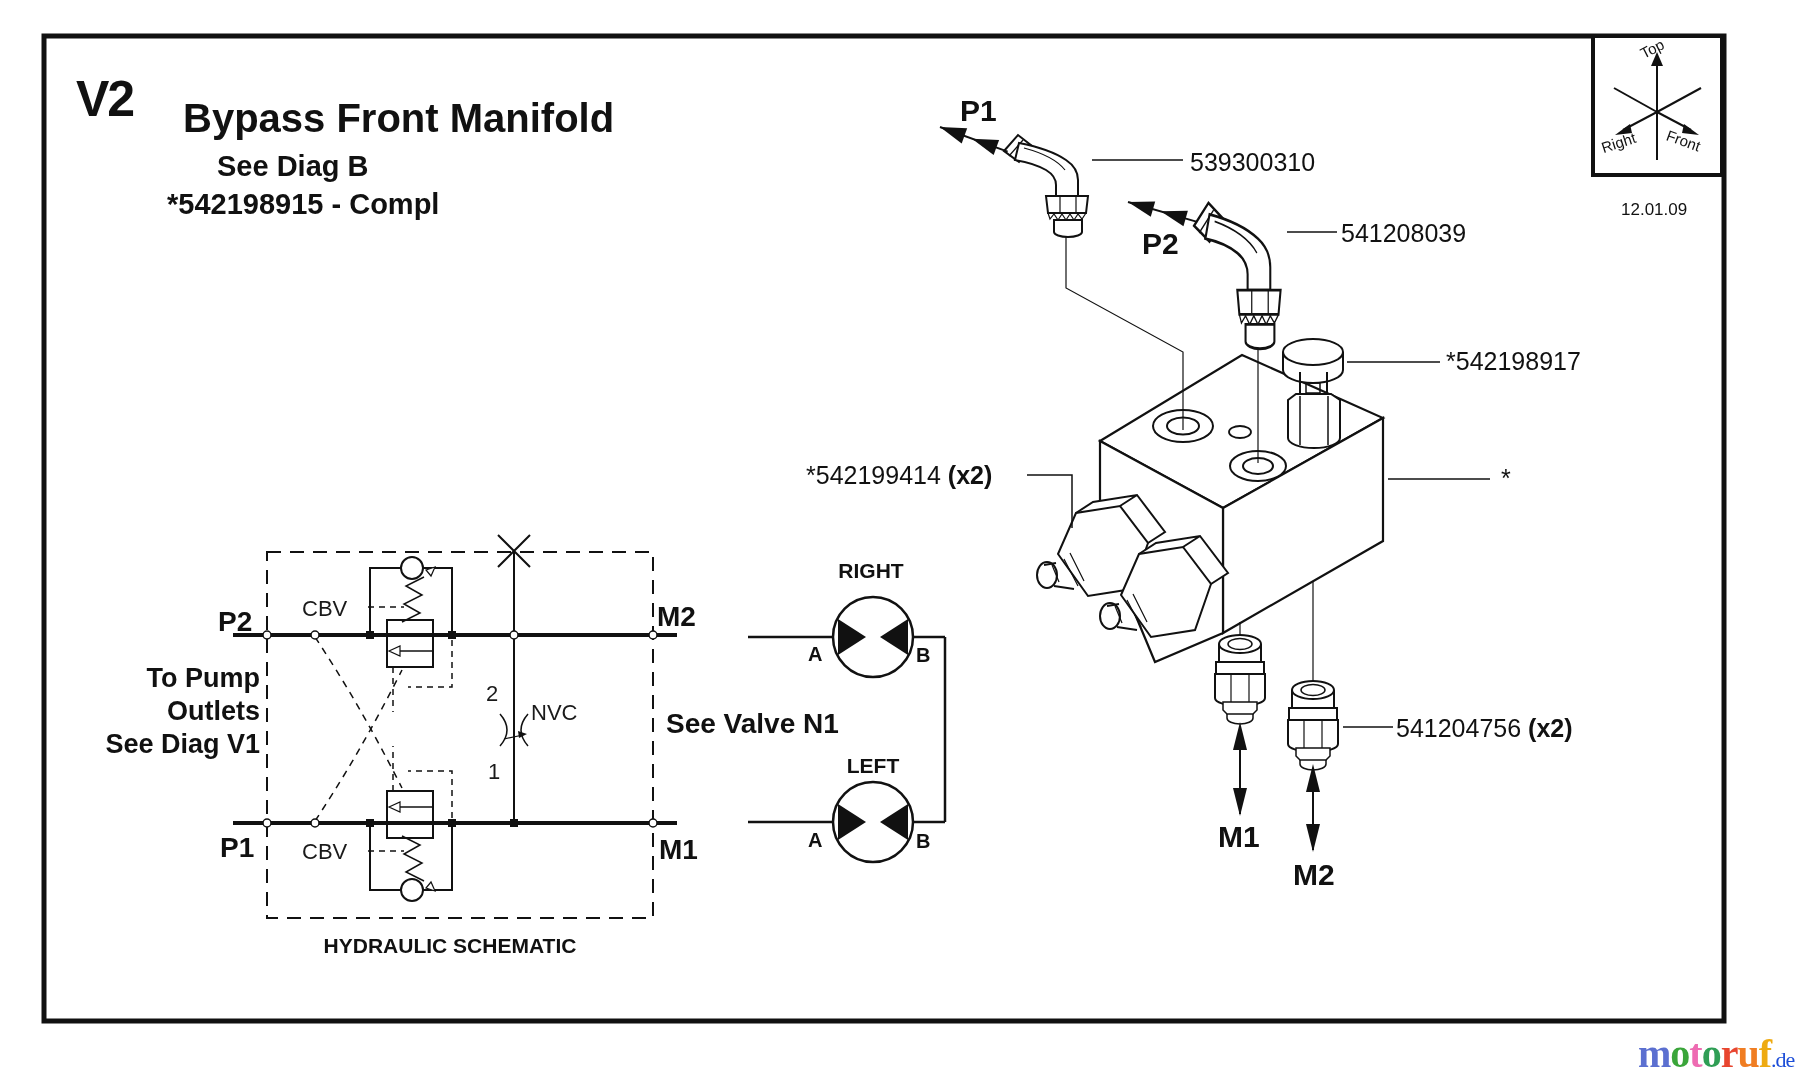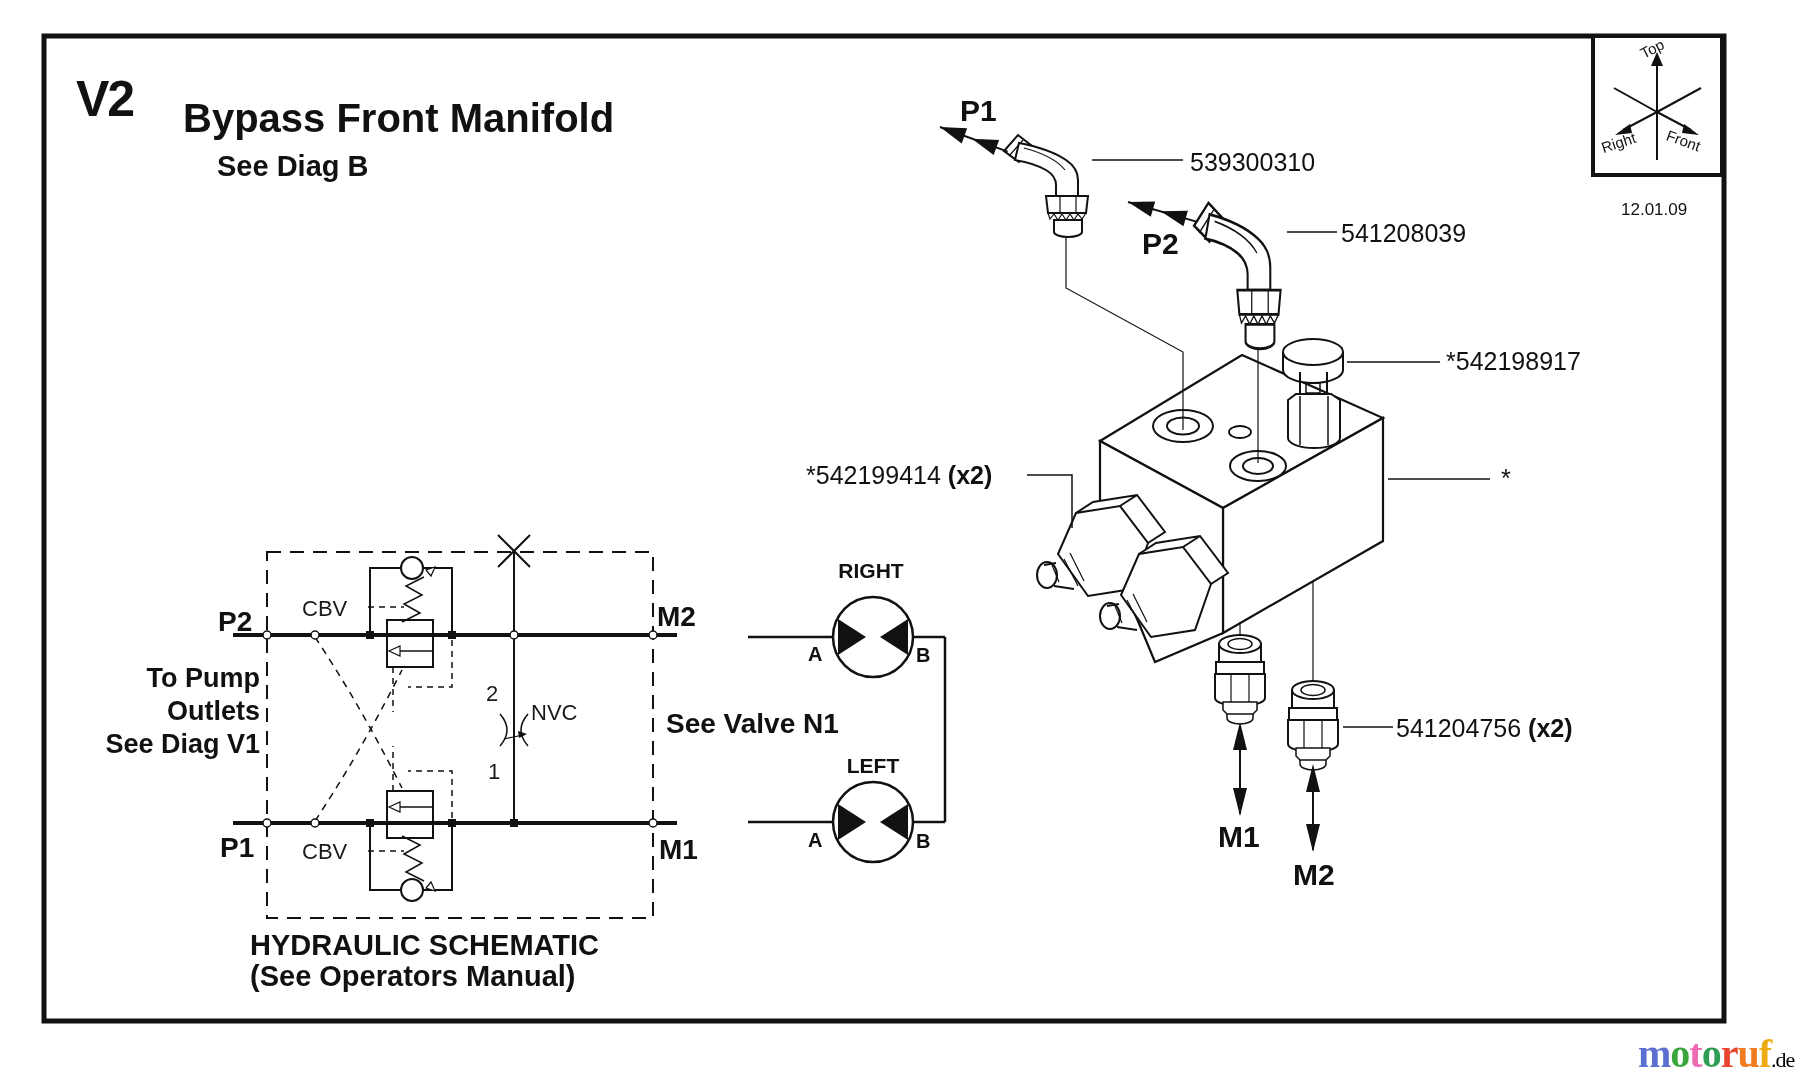--- a/index.html
+++ b/index.html
@@ -8,29 +8,29 @@
   .scene svg{position:absolute;left:0;top:0;}
   .txt{position:absolute;white-space:nowrap;color:#111;}
   .code{left:76px;top:70px;font-size:50px;font-weight:bold;letter-spacing:-2px;}
   .title{left:183px;top:96px;font-size:40px;font-weight:bold;}
   .sub1{left:217px;top:150px;font-size:29px;font-weight:bold;}
   .sub2{left:167px;top:188px;font-size:29px;font-weight:bold;}
   .part{font-size:25px;}
   .part .qty{font-weight:bold;}
   .portlbl{font-size:28px;font-weight:bold;}
   .small{font-size:22px;color:#1a1a1a;}
-  .caption{left:250px;top:930px;width:400px;text-align:left;font-size:29px;font-weight:bold;line-height:31px;}
+  .caption{left:250px;top:930px;width:400px;text-align:center;font-size:21px;font-weight:bold;line-height:31px;}
   .pumpnote{left:60px;top:662px;width:200px;text-align:right;font-size:27px;font-weight:bold;line-height:33px;white-space:normal;}
   .motorlbl{font-size:21px;font-weight:bold;width:100px;text-align:center;}
   .ab{font-size:20px;font-weight:bold;}
   .date{left:1621px;top:200px;font-size:17px;}
   .compass-lbl{font-size:15px;color:#111;}
   .logo{left:1638px;top:1030px;font-family:"Liberation Serif", serif;font-size:40px;font-weight:bold;
         letter-spacing:-1px;cursor:pointer;}
-  .logo .suffix{font-size:22px;color:#000000;font-weight:normal;}
+  .logo .suffix{font-size:22px;color:#1d4ed8;font-weight:normal;}
 </style>
 </head>
 <body>
 
 <div class="scene">
 
 <svg width="1800" height="1079" viewBox="0 0 1800 1079">
 
   <rect x="44" y="36" width="1680" height="985" fill="none" stroke="#111" stroke-width="5"></rect>
 
@@ -224,20 +224,21 @@
     <line x1="1347" y1="362" x2="1440" y2="362"></line>
     <path d="M1027,475 L1072,475 L1072,528"></path>
     <line x1="1388" y1="479" x2="1490" y2="479"></line>
     <line x1="1343" y1="727" x2="1393" y2="727"></line>
   </g>
 </svg>
 
 <div class="txt code">V2</div>
 <div class="txt title">Bypass Front Manifold</div>
 <div class="txt sub1">See Diag B</div>
+<div class="txt sub2">*542198915 - Compl</div>
 
 <div class="txt compass-lbl" style="left:1640px;top:40px;transform:rotate(-27deg);">Top</div>
 <div class="txt compass-lbl" style="left:1601px;top:134px;transform:rotate(-18deg);">Right</div>
 <div class="txt compass-lbl" style="left:1666px;top:132px;transform:rotate(20deg);">Front</div>
 <div class="txt date">12.01.09</div>
 
 <div class="txt portlbl" style="left:218px;top:606px;">P2</div>
 <div class="txt portlbl" style="left:220px;top:832px;">P1</div>
 <div class="txt portlbl" style="left:657px;top:601px;">M2</div>
 <div class="txt portlbl" style="left:659px;top:834px;">M1</div>
@@ -247,21 +248,20 @@
 <div class="txt small" style="left:486px;top:681px;">2</div>
 <div class="txt small" style="left:488px;top:759px;">1</div>
 <div class="txt pumpnote">
   <span>To Pump</span><br>
   <span>Outlets</span><br>
   <span>See Diag V1</span>
 </div>
 <div class="txt portlbl" style="left:666px;top:708px;">See Valve N1</div>
 <div class="txt caption">
   <span>HYDRAULIC SCHEMATIC</span><br>
-  <span>(See Operators Manual)</span>
 </div>
 <div class="txt motorlbl" style="left:821px;top:559px;">RIGHT</div>
 <div class="txt motorlbl" style="left:823px;top:754px;">LEFT</div>
 <div class="txt ab" style="left:808px;top:643px;">A</div>
 <div class="txt ab" style="left:916px;top:644px;">B</div>
 <div class="txt ab" style="left:808px;top:829px;">A</div>
 <div class="txt ab" style="left:916px;top:830px;">B</div>
 
 <div class="txt portlbl" style="left:960px;top:94px;font-size:30px;">P1</div>
 <div class="txt portlbl" style="left:1142px;top:227px;font-size:30px;">P2</div>

